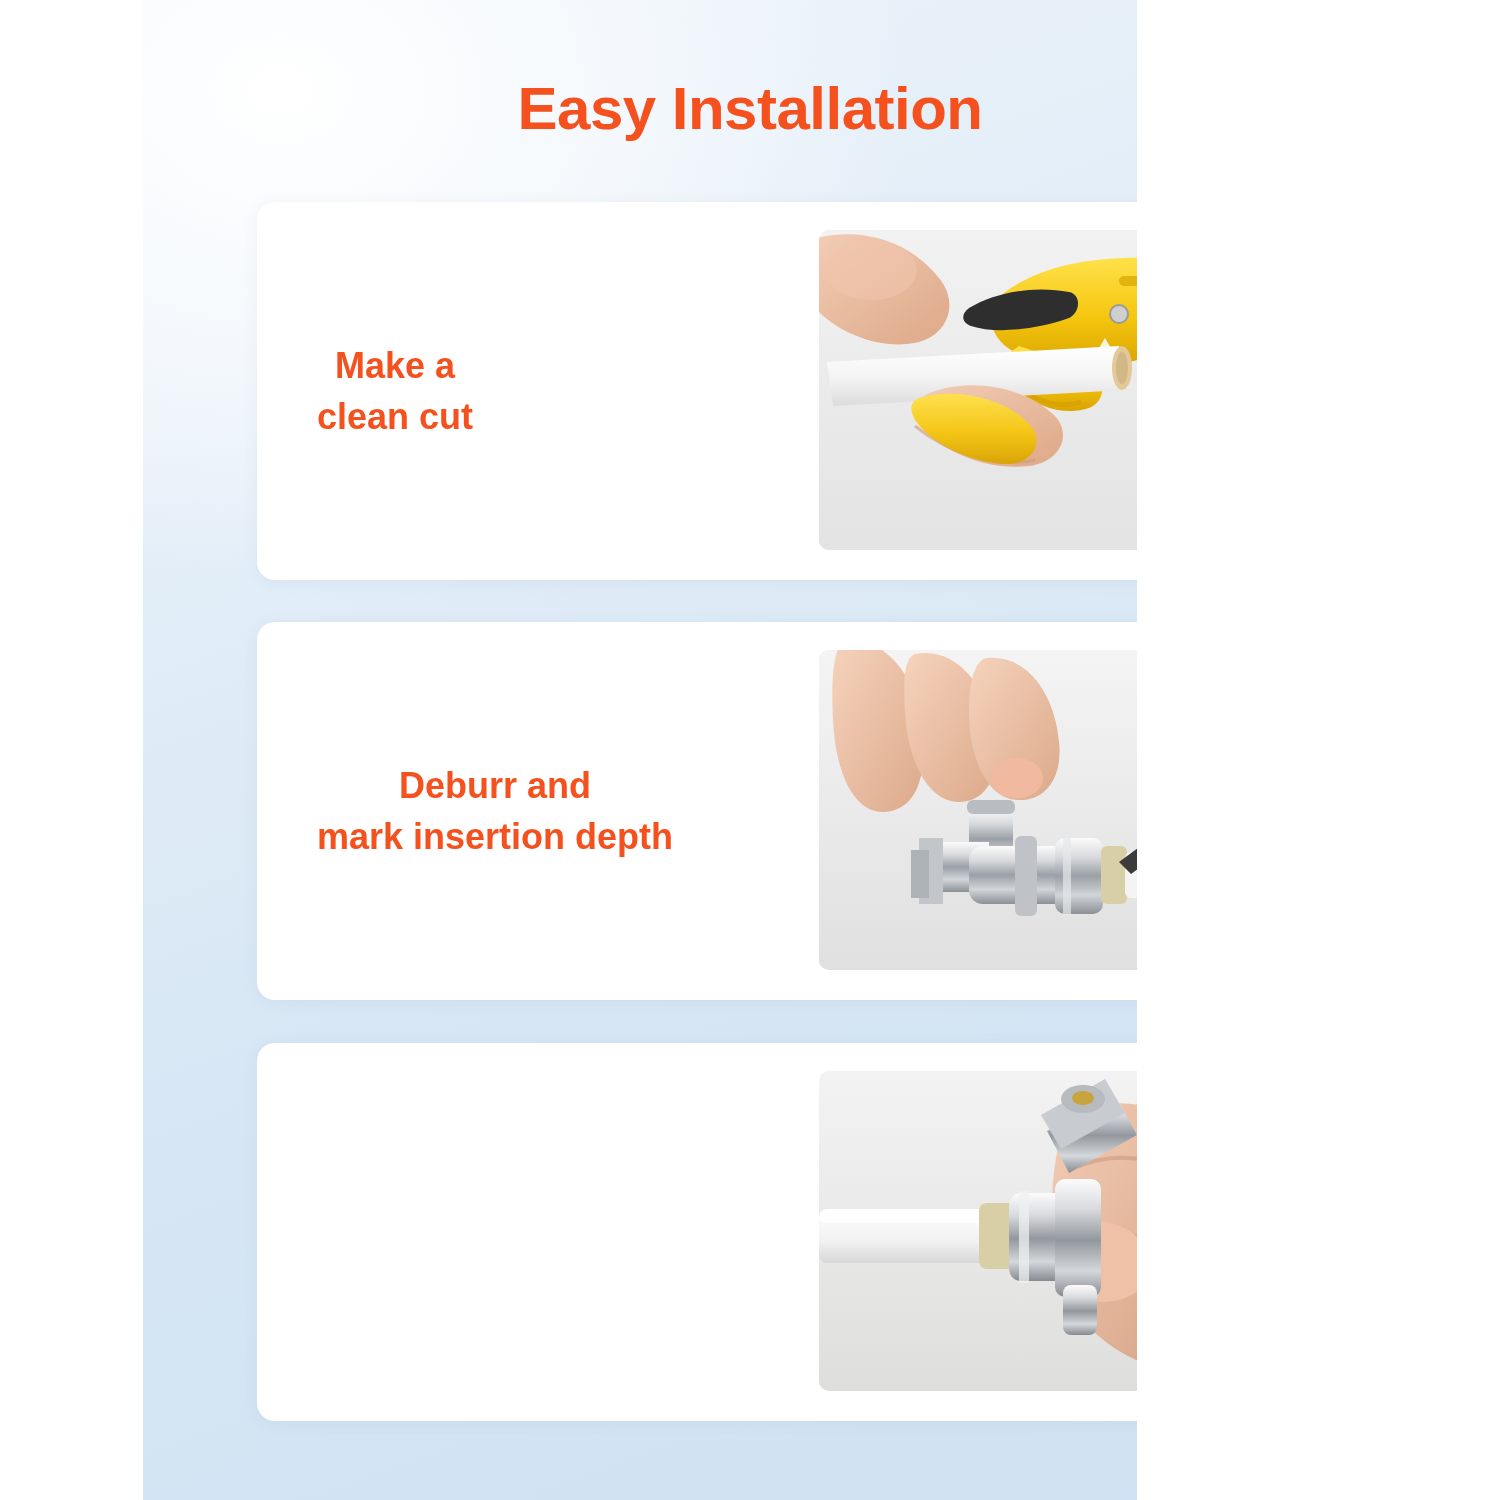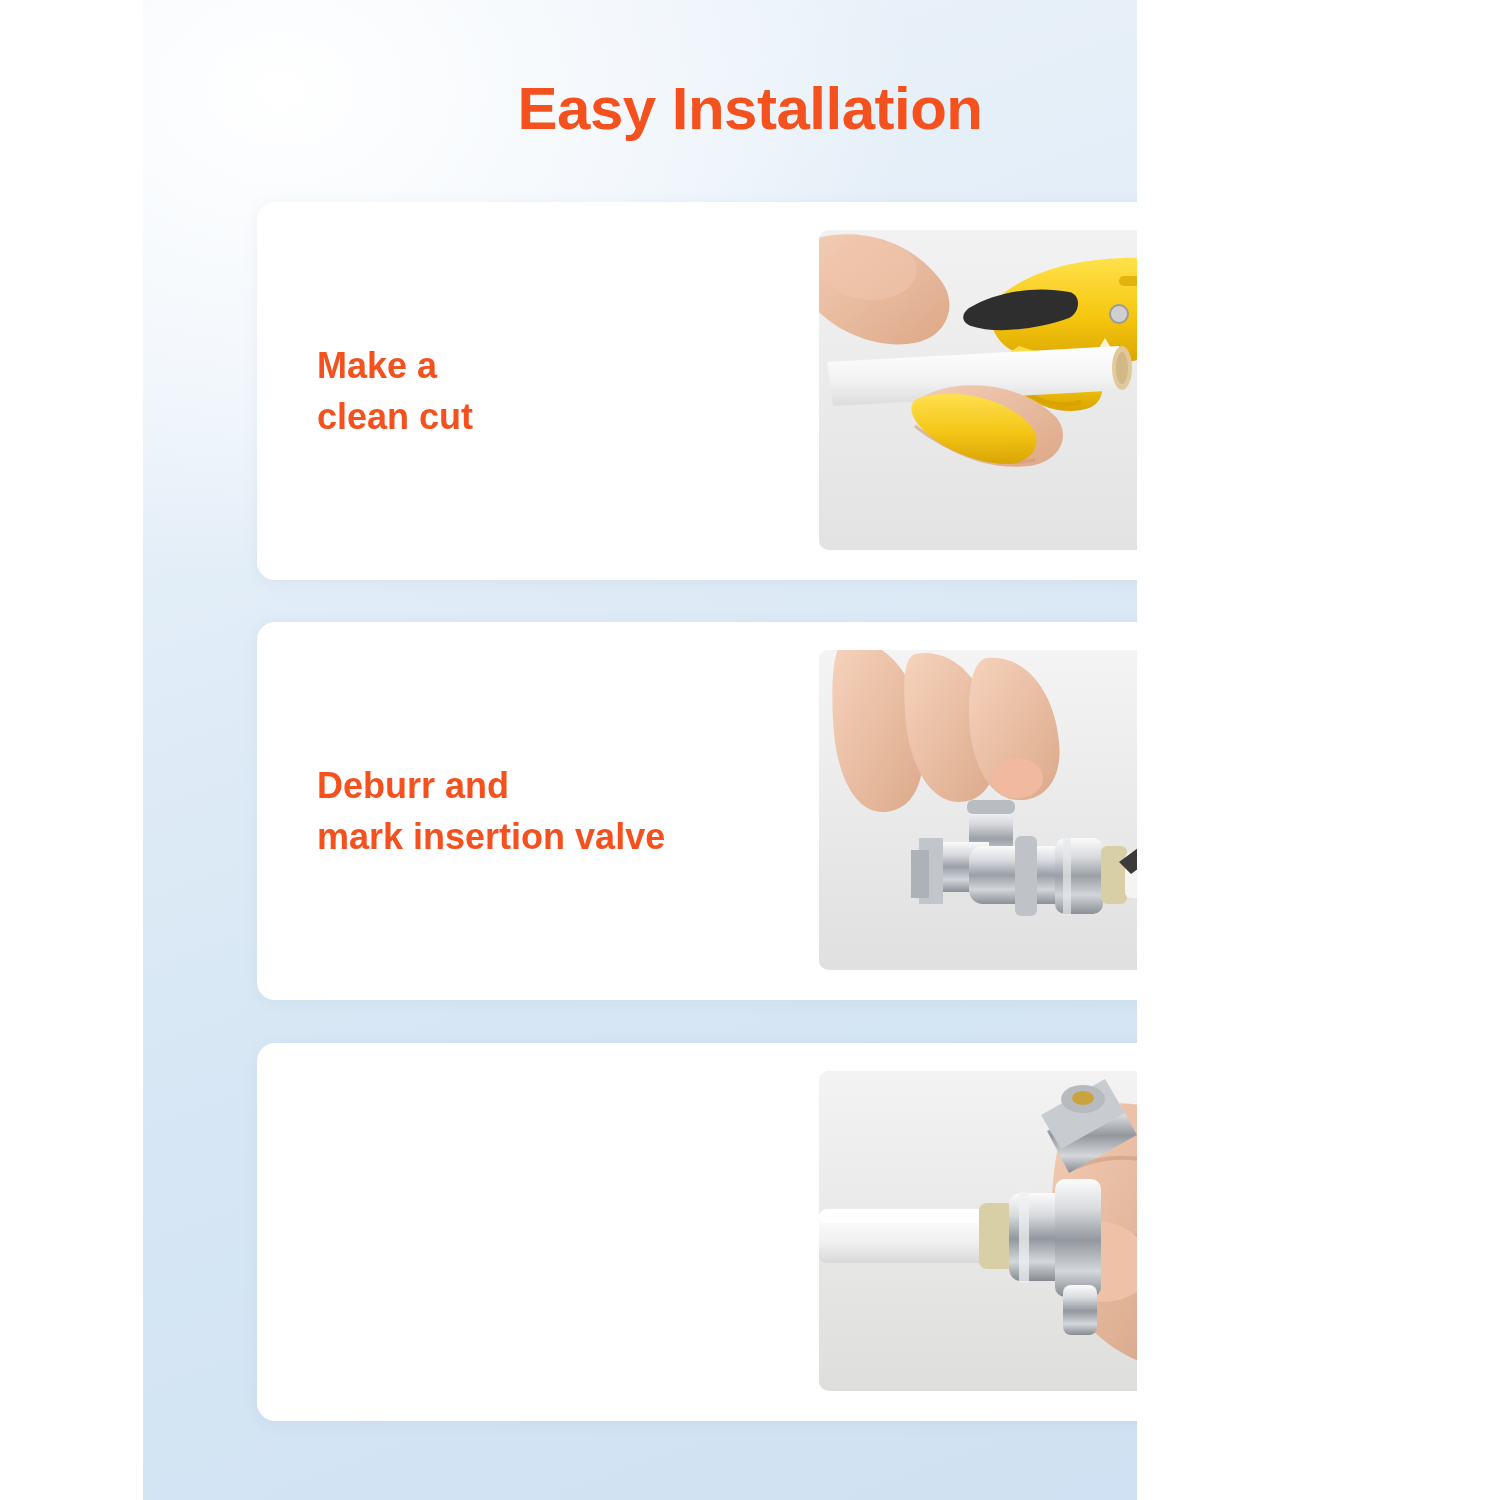--- a/index.html
+++ b/index.html
@@ -45,20 +45,21 @@
     letter-spacing: -0.5px;
   }
 
   .card {
     position: absolute;
     left: 257px;
     width: 988px;
     background: #ffffff;
     border-radius: 18px;
     box-shadow: 0 2px 14px rgba(120,150,180,0.10);
+    text-align: center;
   }
   .card-1 { top: 202px; height: 378px; }
   .card-2 { top: 622px; height: 378px; }
   .card-3 { top: 1043px; height: 378px; }
 
   .card-label {
     position: absolute;
     left: 60px;
     top: 50%;
     transform: translateY(-50%);
@@ -143,21 +144,21 @@
         <path d="M120 160 C 160 148 210 160 236 186 C 254 206 240 232 210 236 C 160 242 110 214 96 188 C 90 174 104 164 120 160 Z" fill="url(#skin1)"></path>
         <path d="M96 196 C 130 224 180 238 216 230" fill="none" stroke="#cf9a7a" stroke-width="3" opacity="0.6"></path>
 
         <path d="M100 168 C 140 156 190 170 212 196 C 226 214 212 234 188 234 C 148 234 104 208 94 186 C 90 176 94 170 100 168 Z" fill="url(#yel1)" opacity="0.95"></path>
       </svg>
     </div>
   </div>
 
   <div class="card card-2">
     <div class="card-label">Deburr and
-mark insertion valve</div>
+mark insertion depth</div>
     <div class="photo">
       <svg viewBox="0 0 370 320" xmlns="http://www.w3.org/2000/svg">
         <defs>
           <linearGradient id="bg2" x1="0" y1="0" x2="0" y2="1">
             <stop offset="0%" stop-color="#f4f4f4"></stop>
             <stop offset="100%" stop-color="#e0e0e0"></stop>
           </linearGradient>
           <linearGradient id="skin2" x1="0" y1="0" x2="1" y2="1">
             <stop offset="0%" stop-color="#f6d3bd"></stop>
             <stop offset="100%" stop-color="#dca98a"></stop>

